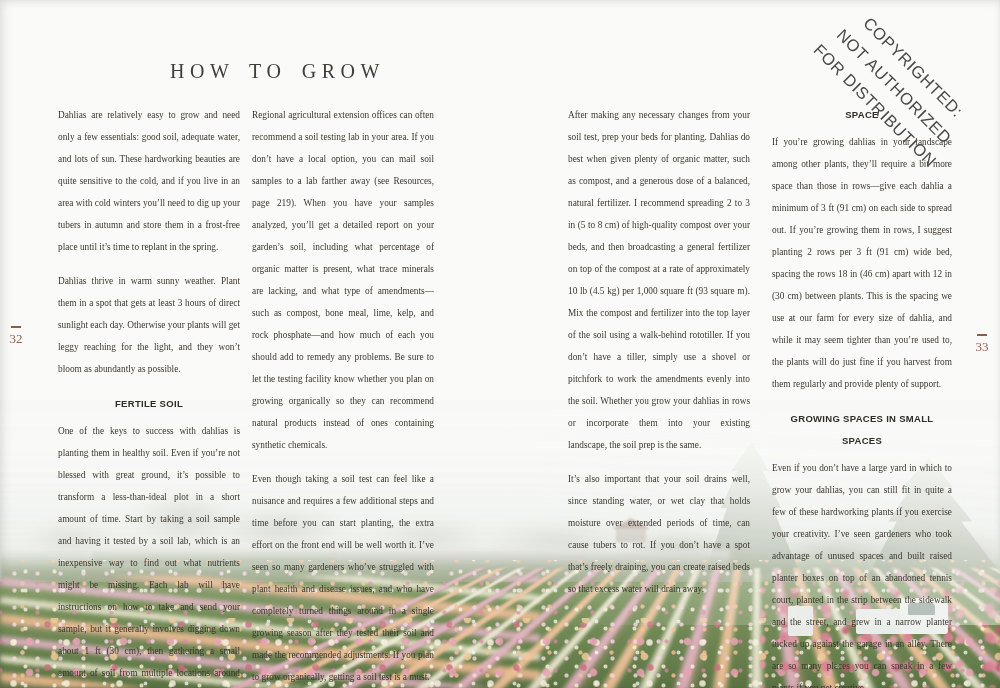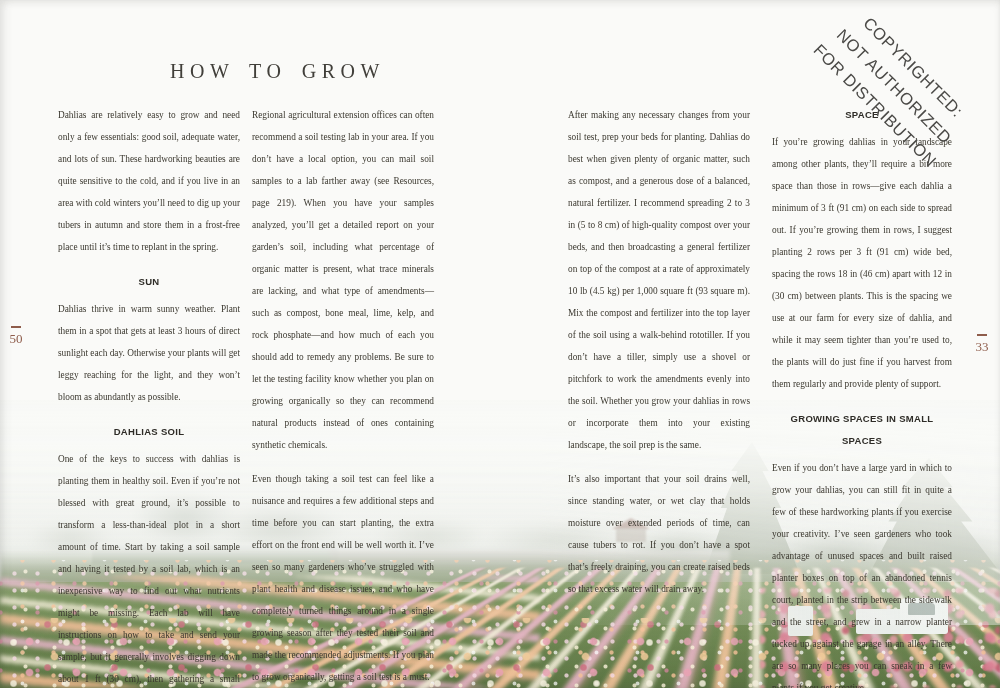--- a/index.html
+++ b/index.html
@@ -173,32 +173,31 @@
   <div class="stamp">
     <div>COPYRIGHTED:</div>
     <div>NOT AUTHORIZED</div>
     <div>FOR DISTRIBUTION</div>
   </div>
 
   <h1 class="title">HOW TO GROW</h1>
 
   <div class="pagenum pagenum-left">
     <span class="tick"></span>
-    <span>50</span>
+    <span>32</span>
   </div>
   <div class="pagenum pagenum-right">
     <span class="tick"></span>
     <span>33</span>
   </div>
 
   <div class="col col-1">
     <p>Dahlias are relatively easy to grow and need only a few essentials: good soil, adequate water, and lots of sun. These hardworking beauties are quite sensitive to the cold, and if you live in an area with cold winters you’ll need to dig up your tubers in autumn and store them in a frost-free place until it’s time to replant in the spring.</p>
-    <h3>SUN</h3>
     <p>Dahlias thrive in warm sunny weather. Plant them in a spot that gets at least 3 hours of direct sunlight each day. Otherwise your plants will get leggy reaching for the light, and they won’t bloom as abundantly as possible.</p>
-    <h3>DAHLIAS SOIL</h3>
+    <h3>FERTILE SOIL</h3>
     <p>One of the keys to success with dahlias is planting them in healthy soil. Even if you’re not blessed with great ground, it’s possible to transform a less-than-ideal plot in a short amount of time. Start by taking a soil sample and having it tested by a soil lab, which is an inexpensive way to find out what nutrients might be missing. Each lab will have instructions on how to take and send your sample, but it generally involves digging down about 1 ft (30 cm), then gathering a small amount of soil from multiple locations around your garden until you have a quart-size (liter-size) sample.</p>
   </div>
 
   <div class="col col-2">
     <p>Regional agricultural extension offices can often recommend a soil testing lab in your area. If you don’t have a local option, you can mail soil samples to a lab farther away (see Resources, page 219). When you have your samples analyzed, you’ll get a detailed report on your garden’s soil, including what percentage of organic matter is present, what trace minerals are lacking, and what type of amendments—such as compost, bone meal, lime, kelp, and rock phosphate—and how much of each you should add to remedy any problems. Be sure to let the testing facility know whether you plan on growing organically so they can recommend natural products instead of ones containing synthetic chemicals.</p>
     <p>Even though taking a soil test can feel like a nuisance and requires a few additional steps and time before you can start planting, the extra effort on the front end will be well worth it. I’ve seen so many gardeners who’ve struggled with plant health and disease issues, and who have completely turned things around in a single growing season after they tested their soil and made the recommended adjustments. If you plan to grow organically, getting a soil test is a must.</p>
   </div>
 
   <div class="col col-3">
     <p>After making any necessary changes from your soil test, prep your beds for planting. Dahlias do best when given plenty of organic matter, such as compost, and a generous dose of a balanced, natural fertilizer. I recommend spreading 2 to 3 in (5 to 8 cm) of high-quality compost over your beds, and then broadcasting a general fertilizer on top of the compost at a rate of approximately 10 lb (4.5 kg) per 1,000 square ft (93 square m). Mix the compost and fertilizer into the top layer of the soil using a walk-behind rototiller. If you don’t have a tiller, simply use a shovel or pitchfork to work the amendments evenly into the soil. Whether you grow your dahlias in rows or incorporate them into your existing landscape, the soil prep is the same.</p>

